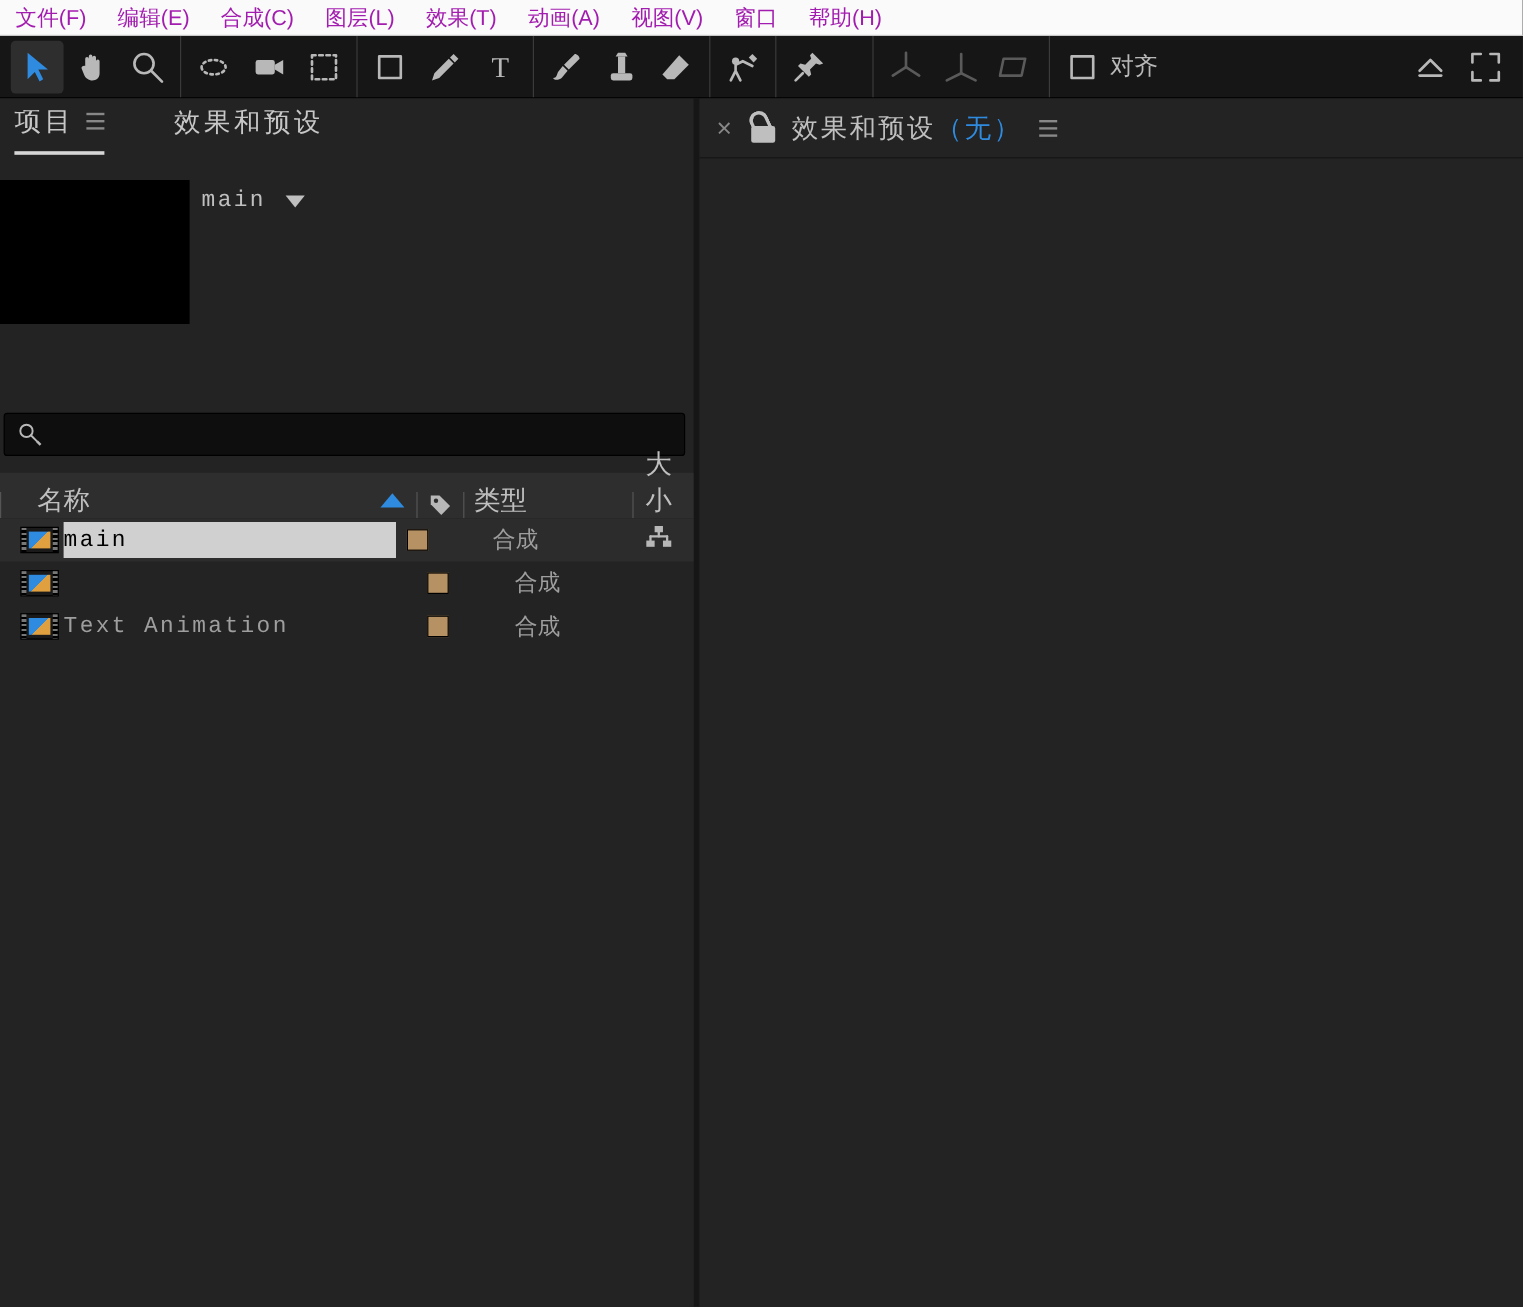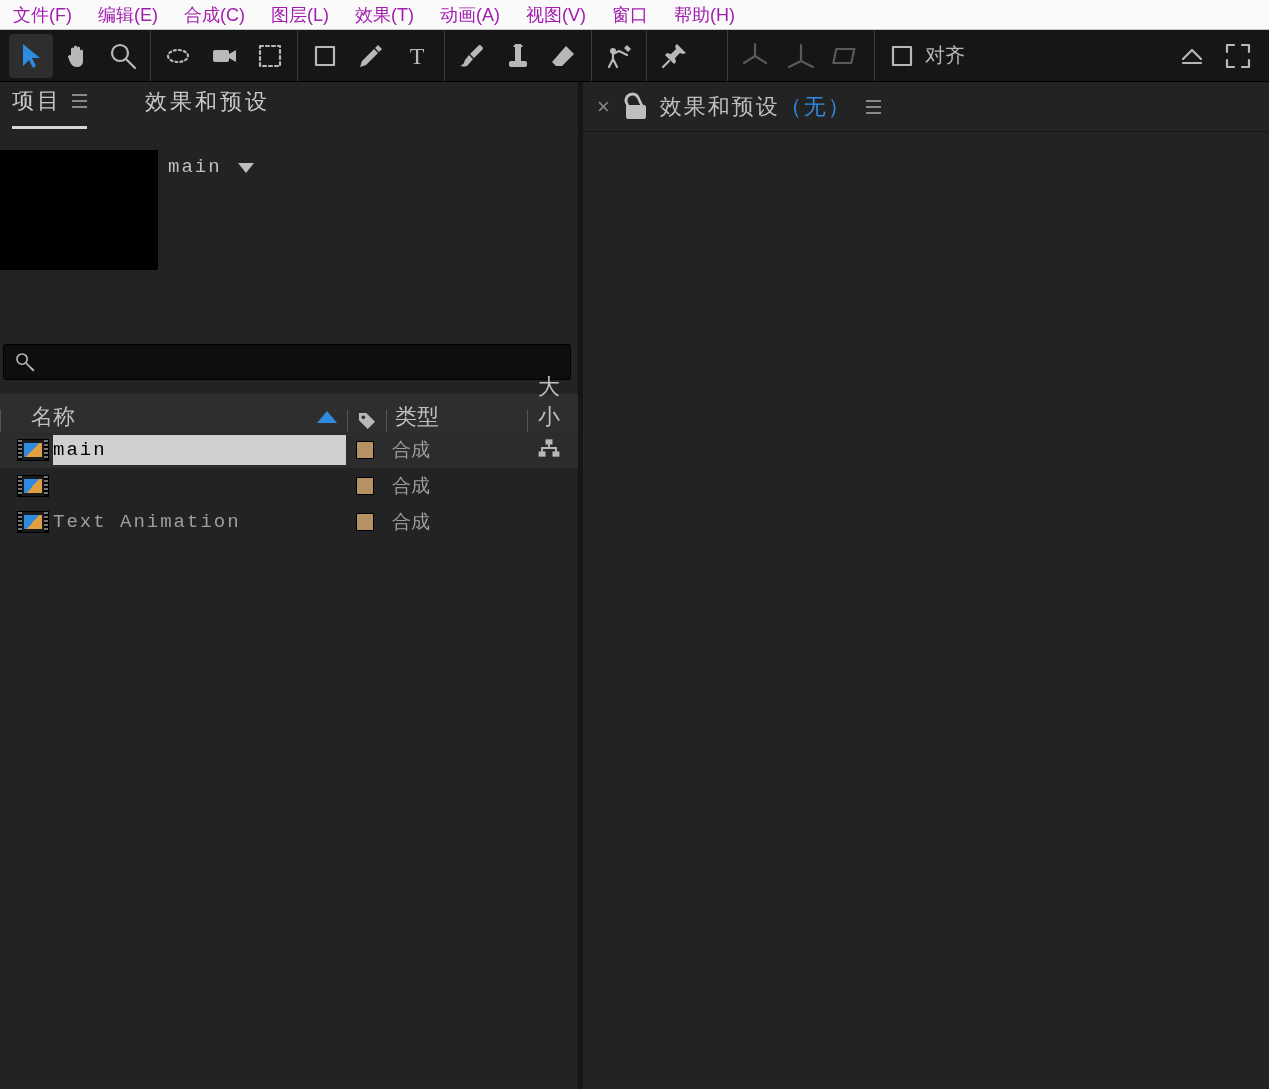--- a/index.html
+++ b/index.html
@@ -61,21 +61,21 @@
 .row .cell-name { width: 346px; display: flex; align-items: center; padding-left: 17px; }
 .cell-name-inner { height: 30px; display: flex; align-items: center; flex: 1; }
 .row .icon-comp { width: 32px; height: 22px; background: #1a1a1a; border: 1px solid #000; margin-right: 4px; position: relative; }
 .row .icon-comp::before, .row .icon-comp::after { content: ""; position: absolute; top: 0; bottom: 0; width: 4px; background: repeating-linear-gradient(#777 0 2px, #000 2px 4px); }
 .row .icon-comp::before { left: 0; }
 .row .icon-comp::after { right: 0; }
 .row .icon-comp i { position: absolute; inset: 3px 6px; background: linear-gradient(135deg,#2e8be0 0 50%, #e0a040 50% 100%); }
 .row .label { font-family: "Courier New", monospace; letter-spacing: 2px; }
 .row .cell-tag { width: 38px; display: flex; justify-content: center; }
 .row .swatch { width: 18px; height: 18px; background: #b59163; border: 1px solid #000; }
-.row .cell-type { width: 140px; padding-left: 8px; }
+.row .cell-type { width: 140px; padding-left: 8px; margin-left: 37px; }
 .row .cell-extra { flex: 1; display: flex; justify-content: flex-end; padding-right: 16px; }
 .flow-icon svg { width: 26px; height: 22px; }
 
 
 .panel-right { flex: 1; background: #232323; }
 .rtabs { height: 50px; display: flex; align-items: center; padding-left: 14px; font-size: 22px; color: #bfbfbf; letter-spacing: 2px; border-bottom: 1px solid #161616; }
 .rtabs .close { font-size: 22px; color: #888; margin-right: 14px; }
 .rtabs .lockbox { width: 20px; height: 24px; position: relative; margin-right: 14px; }
 .rtabs .lockbox i { position: absolute; bottom: 0; width: 20px; height: 14px; background: #bfbfbf; border-radius: 2px; }
 .rtabs .lockbox::before { content: ""; position: absolute; top: 0; left: 3px; width: 10px; height: 14px; border: 3px solid #bfbfbf; border-bottom: none; border-radius: 8px 8px 0 0; transform: rotate(-25deg); transform-origin: bottom left; }

